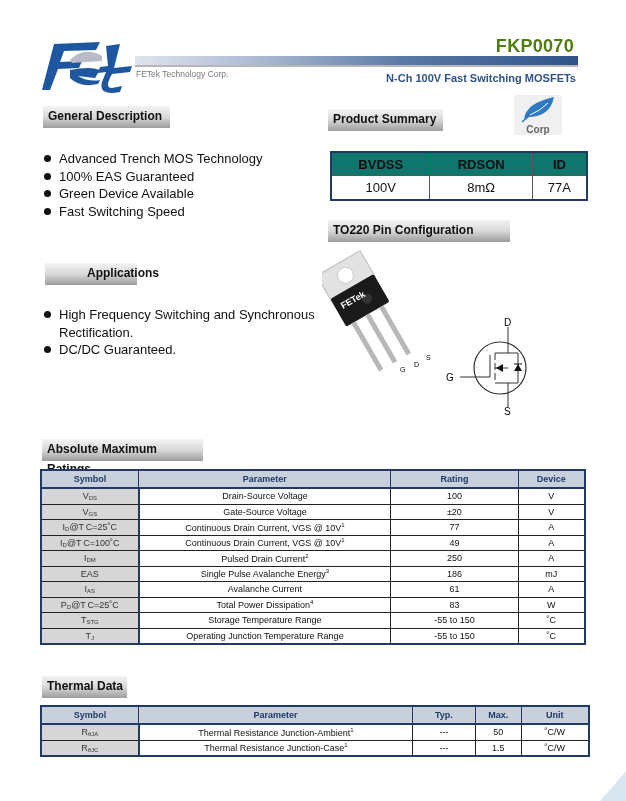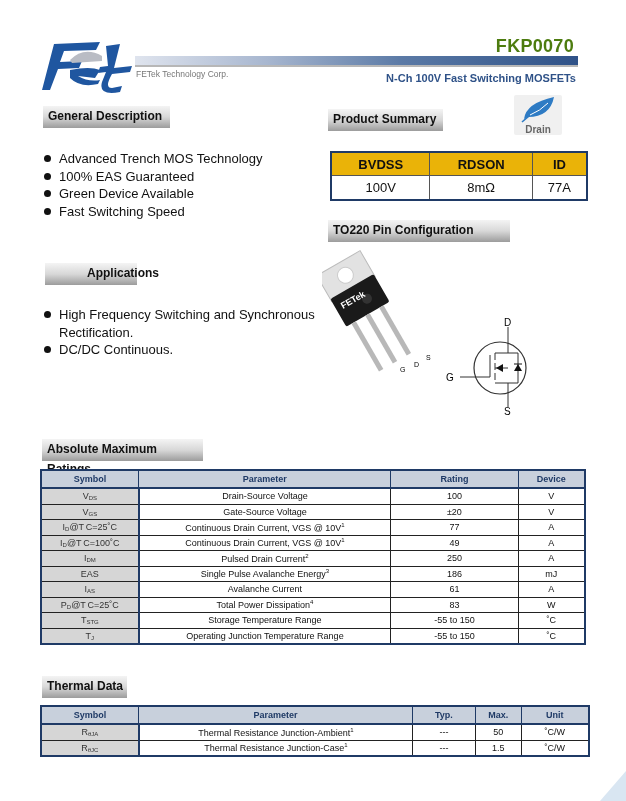--- a/index.html
+++ b/index.html
@@ -14,21 +14,21 @@
   .subtitle { right:50px; top:72px; font-size:11px; font-weight:bold; color:#2f5288; }
   
   .sec { height:22px; line-height:20px; font-size:12px; font-weight:bold; color:#111; padding-left:5px; box-sizing:border-box;
          background:linear-gradient(to bottom,#f4f4f4 0%,#d8d8d8 50%,#9c9c9c 100%); }
   ul.bul { list-style:none; margin:4px; padding:0; font-size:13px; line-height:17.5px; }
   ul.bul li { position:relative; padding-left:15px; }
   ul.bul li::before { content:""; position:absolute; left:0; top:5px; width:7px; height:7px; border-radius:50%; background:#111; }
   
   table { border-collapse:collapse; }
   .ps { left:330px; top:151px; width:258px; border:2px solid #1f3a66; font-size:13px; }
-  .ps th { background:#eab308; font-weight:bold; height:20px; border:1px solid #555; font-size:13px;margin-top:32px; }
+  .ps th { background:#0f766e; font-weight:bold; height:20px; border:1px solid #555; font-size:13px;margin-top:32px; }
   .ps td { text-align:center; height:21px; border:1px solid #555; }
   
   .dt { border:2px solid #1f3a66; font-size:9px; }
   .dt th { background:#c8d0dc; color:#1f3a66; font-weight:bold; height:14px; border:1px solid #1f3a66; border-bottom:2px solid #1f3a66; }
   .dt td { height:14.5px; text-align:center; border:1px solid #222; padding:0; }
   .dt td.sym { background:#d6d6d6; border-right:2px solid #1f3a66; color:#333; }
   .dt sub { font-size:6px; vertical-align:baseline; position:relative; top:1px; }
   .dt sup { font-size:6px; }
   .corner { right:0; bottom:0; width:26px; height:30px; }
 </style>
@@ -55,21 +55,21 @@
   <li>Fast Switching Speed</li>
 </ul>
 
 <div class="abs sec" style="left:328px;top:109px;width:115px;">Product Summary</div>
 <div class="abs" style="left:514px;top:95px;width:48px;height:40px;background:#f0f0f0;border-radius:2px;">
   <svg width="48" height="28" viewBox="0 0 48 28">
     <path d="M10 24 Q12 8 40 2 Q36 22 14 22 Z" fill="#2e7bc4"></path>
     <path d="M8 27 Q20 16 34 8" stroke="#2e7bc4" stroke-width="1.5" fill="none"></path>
     <path d="M16 20 Q26 16 34 8" stroke="#fff" stroke-width="1" fill="none"></path>
   </svg>
-  <div style="text-align:center;font-size:10px;font-weight:bold;color:#666;margin-top:-3px;">Drain</div>
+  <div style="text-align:center;font-size:10px;font-weight:bold;color:#666;margin-top:-3px;">Corp</div>
 </div>
 <table class="abs ps">
   <tbody>
       <tr>
     <th>BVDSS</th>
     <th>RDSON</th>
     <th>ID</th>
   </tr>
   <tr>
     <td>100V</td>
@@ -110,21 +110,21 @@
   <polygon points="74,56 82,56 78,49" fill="#111"></polygon>
   <line x1="74" y1="49" x2="82" y2="49" stroke="#111"></line>
   <text x="64" y="11" font-size="10" font-family="Liberation Sans, sans-serif">D</text>
   <text x="6" y="66" font-size="10" font-family="Liberation Sans, sans-serif">G</text>
   <text x="64" y="100" font-size="10" font-family="Liberation Sans, sans-serif">S</text>
 </svg>
 
 <div class="abs sec" style="left:45px;top:263px;width:92px;padding-left:42px;">Applications</div>
 <ul class="abs bul" style="left:40px;top:302px;width:275px;">
   <li>High Frequency Switching and Synchronous Rectification.</li>
-  <li>DC/DC Continuous.</li>
+  <li>DC/DC Guaranteed.</li>
 </ul>
 
 <div class="abs sec" style="left:42px;top:439px;width:161px;">Absolute Maximum Ratings</div>
 <table class="abs dt" style="left:40px;top:469px;width:546px;">
   <colgroup>
       <col style="width:98px">
       <col style="width:253px">
       <col style="width:128px">
       <col style="width:67px">
     </colgroup>

